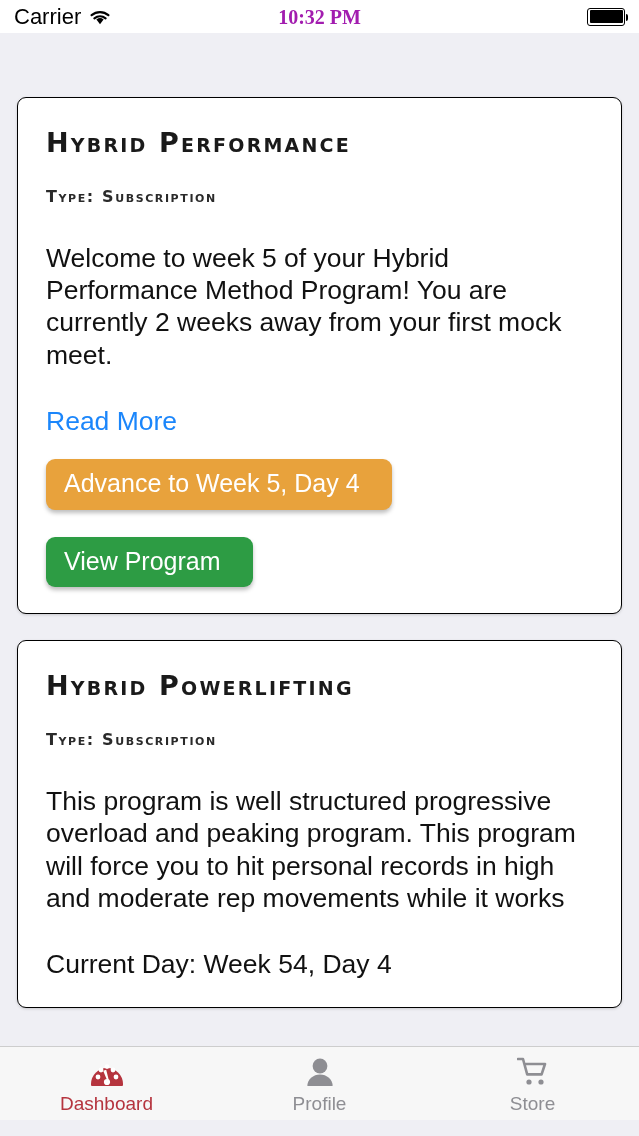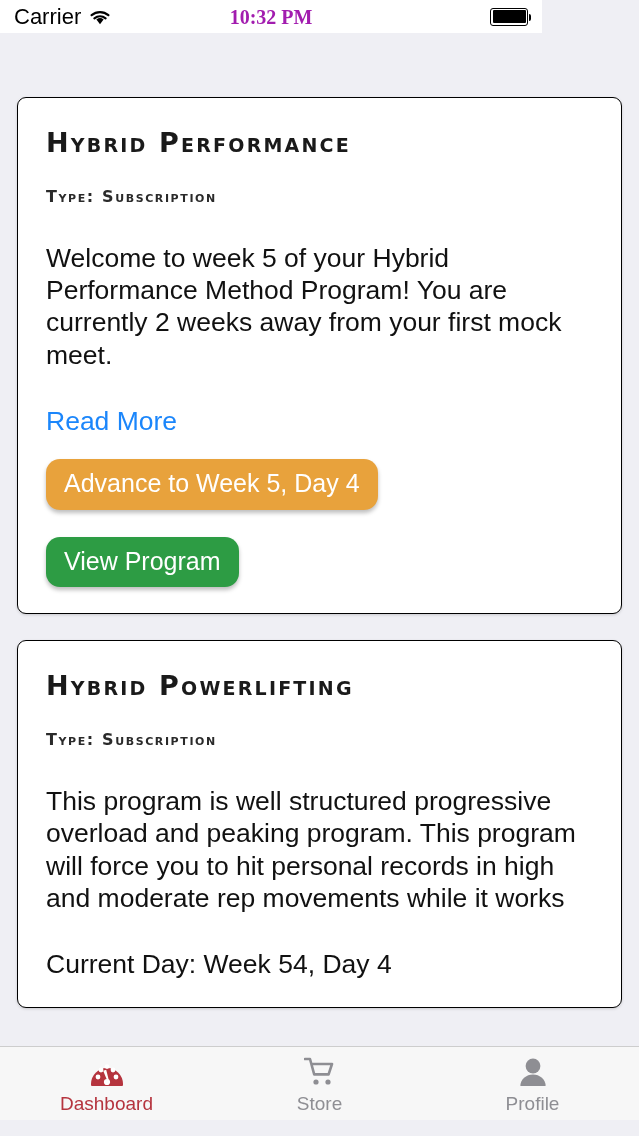--- a/index.html
+++ b/index.html
@@ -17,21 +17,21 @@
     width: 639px;
     height: 1136px;
     background: #efeff4;
     overflow: hidden;
   }
 
   
   .status-bar {
     position: absolute;
     top: 0; left: 0;
-    width: 542px;
+    width: 639px;
     height: 33px;
     background: #ffffff;
     display: flex;
     align-items: center;
     padding: 0 14px;
   }
   .status-left {
     display: flex;
     align-items: center;
     gap: 7px;
@@ -168,22 +168,22 @@
   }
 
   .btn-row { margin-top: 22px; }
 
   .btn {
     display: inline-block;
     border: none;
     color: #ffffff;
     font-size: 25px;
     font-family: "Liberation Sans", sans-serif;
-    border-radius: 14px;
-    padding: 11px 18px 12px 18px;
+    border-radius: 9px;
+    padding: 11px 32px 12px 18px;
     box-shadow: 0 3px 4px rgba(0,0,0,0.26);
     cursor: pointer;
     line-height: 1.1;
   }
   .btn-advance { background: #e8a23c; }
   .btn-view    { background: #2d9c44; margin-top: 27px; }
 
   
   .tab-bar {
     position: absolute;
@@ -279,34 +279,34 @@
           <circle cx="26" cy="19" r="2.4" fill="#fff"></circle>
           <path d="M17.6 23.6 L13.2 12.8 l3 -1 l2.8 11.2 Z" fill="#fff"></path>
           <circle cx="17" cy="24" r="3.1" fill="#fff"></circle>
         </svg>
       </span>
       <span class="tab-label">Dashboard</span>
     </div>
 
     <div class="tab-item">
       <span class="tab-icon">
+        <svg width="30" height="30" viewBox="0 0 30 30">
+          <circle cx="15" cy="9" r="7.4" fill="#8e8e93"></circle>
+          <path d="M2.4 29 a12.6 11.6 0 0 1 25.2 0 Z" fill="#8e8e93"></path>
+        </svg>
+      </span>
+      <span class="tab-label">Profile</span>
+    </div>
+
+    <div class="tab-item">
+      <span class="tab-icon">
         <svg width="32" height="30" viewBox="0 0 32 30">
           <path d="M1 2 h5 l4.2 15.4 h14.4 l3.4 -10.4 h-19" stroke="#8e8e93" stroke-width="2.6" fill="none" stroke-linejoin="round" stroke-linecap="round"></path>
           <circle cx="12" cy="25" r="2.6" fill="#8e8e93"></circle>
           <circle cx="24" cy="25" r="2.6" fill="#8e8e93"></circle>
         </svg>
       </span>
       <span class="tab-label">Store</span>
     </div>
 
-    <div class="tab-item">
-      <span class="tab-icon">
-        <svg width="30" height="30" viewBox="0 0 30 30">
-          <circle cx="15" cy="9" r="7.4" fill="#8e8e93"></circle>
-          <path d="M2.4 29 a12.6 11.6 0 0 1 25.2 0 Z" fill="#8e8e93"></path>
-        </svg>
-      </span>
-      <span class="tab-label">Profile</span>
-    </div>
-
   </div>
 
 </div>
 
 </body></html>

